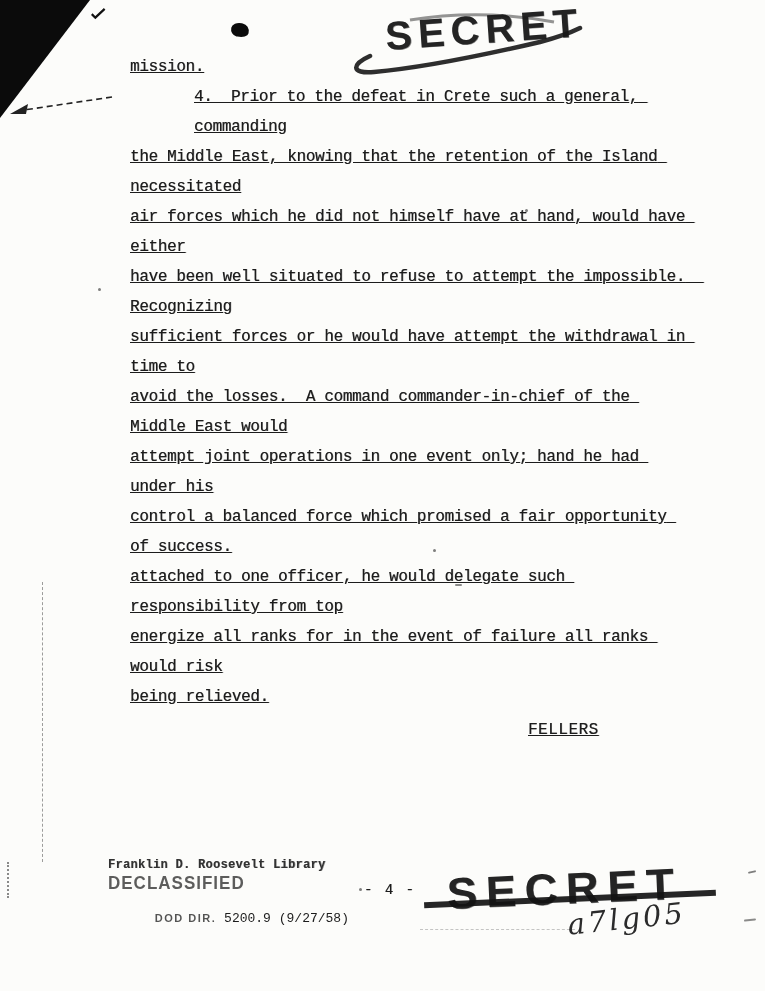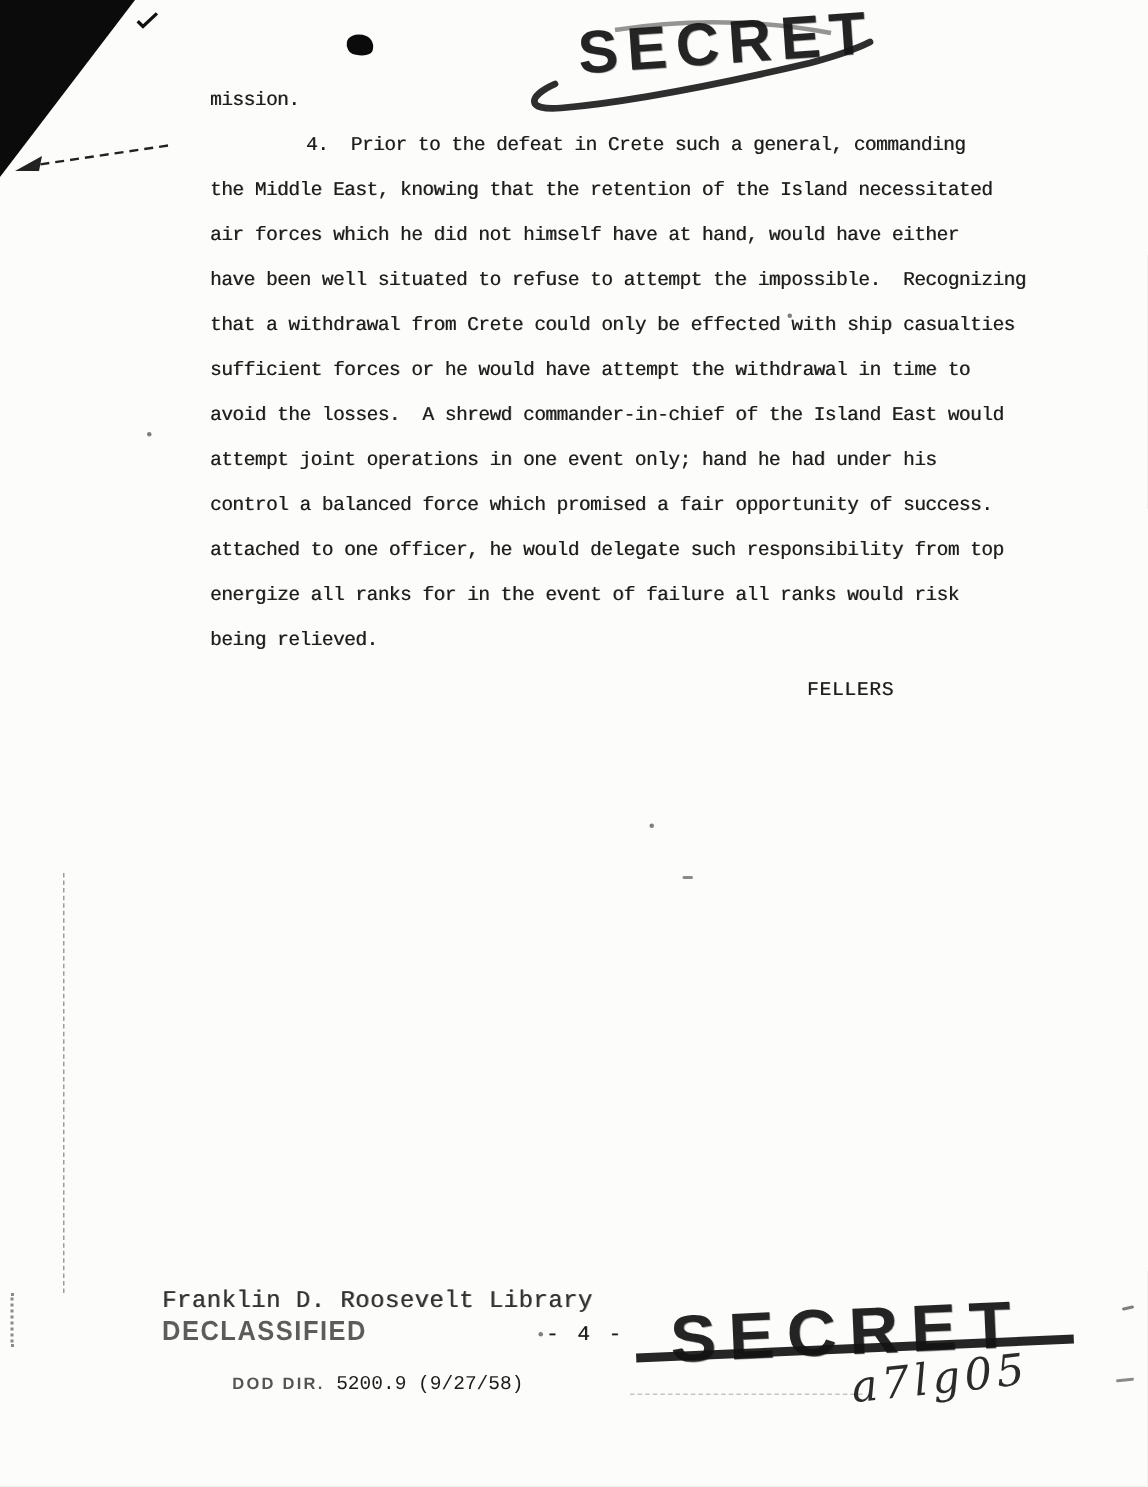--- a/index.html
+++ b/index.html
@@ -5,22 +5,22 @@
   html,body { margin:0; padding:0; background:#e8e8e6; }
   .page {
     position:relative; width:765px; height:991px; margin:0 auto;
     background:#fcfcfa; overflow:hidden;
     font-family:"Liberation Mono","DejaVu Sans Mono",monospace;
     color:#1c1c1c;
   }
 
   
   .body-text {
-    position:absolute; left:140px; top:52px; width:562px;
-    font-size:13px; letter-spacing:-0.35px;
+    position:absolute; left:130px; top:52px; width:562px;
+    font-size:16px; letter-spacing:-0.35px;text-decoration:underline;
   }
   .line {
     line-height:30px; white-space:pre-wrap;
     text-shadow:0.4px 0 rgba(0,0,0,0.55);
   }
   .indent { padding-left:64px; }
   .sig-line { padding-left:398px; margin-top:3px; letter-spacing:0.5px; }
 
   
   .stamp {
@@ -38,21 +38,21 @@
     transform:rotate(-2.5deg) scaleX(1.04); transform-origin:left top;
   }
   .stamp-strike {
     position:absolute; left:424px; top:896px; width:292px; height:6px;
     background:#141414; transform:rotate(-2.5deg); opacity:0.92;
   }
 
   
   .archive-stamp { position:absolute; left:108px; top:858px; }
   .as-line1 {
-    font-size:16px; font-weight:normal; letter-spacing:0.3px;
+    font-size:12px; font-weight:bold; letter-spacing:0.3px;
     opacity:0.9; text-shadow:0.6px 0 rgba(0,0,0,0.5);
   }
   .as-line2 {
     font-family:"Liberation Sans","DejaVu Sans",sans-serif;
     font-size:17px; font-weight:bold; letter-spacing:1px;
     color:#1f1f1f; opacity:0.72; margin-top:1px;
     transform:scaleY(1.08); transform-origin:left top;
     text-shadow:0 0 1px rgba(252,252,250,0.65), 1px 1px 0 rgba(252,252,250,0.35);
   }
   .as-line3 { margin-top:3px; font-size:13px; white-space:pre; }
@@ -129,23 +129,22 @@
     <path d="M62,16 C112,8 162,10 206,18" stroke="#171717" stroke-width="3" fill="none" opacity="0.45"></path>
   </svg>
 
   <div class="body-text">
     <div class="line">mission.</div>
 
     <div class="line indent">4.  Prior to the defeat in Crete such a general, commanding</div>
     <div class="line">the Middle East, knowing that the retention of the Island necessitated</div>
     <div class="line">air forces which he did not himself have at hand, would have either</div>
     <div class="line">have been well situated to refuse to attempt the impossible.  Recognizing</div>
-    <div class="line">that a withdrawal from Crete could only be effected with ship casualties</div>
     <div class="line">sufficient forces or he would have attempt the withdrawal in time to</div>
-    <div class="line">avoid the losses.  A shrewd commander-in-chief of the Island East would</div>
+    <div class="line">avoid the losses.  A command commander-in-chief of the Middle East would</div>
     <div class="line">attempt joint operations in one event only; hand he had under his</div>
     <div class="line">control a balanced force which promised a fair opportunity of success.</div>
 
     <div class="line">attached to one officer, he would delegate such responsibility from top</div>
     <div class="line">energize all ranks for in the event of failure all ranks would risk</div>
     <div class="line">being relieved.</div>
 
     <div class="line sig-line">FELLERS</div>
   </div>
 

